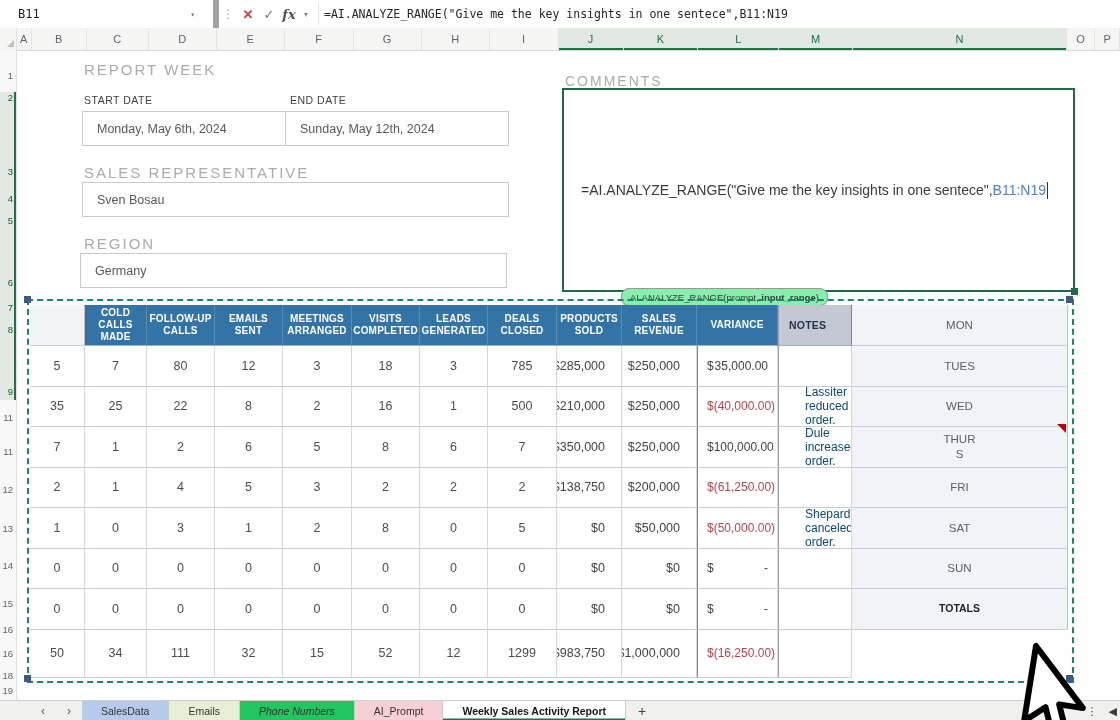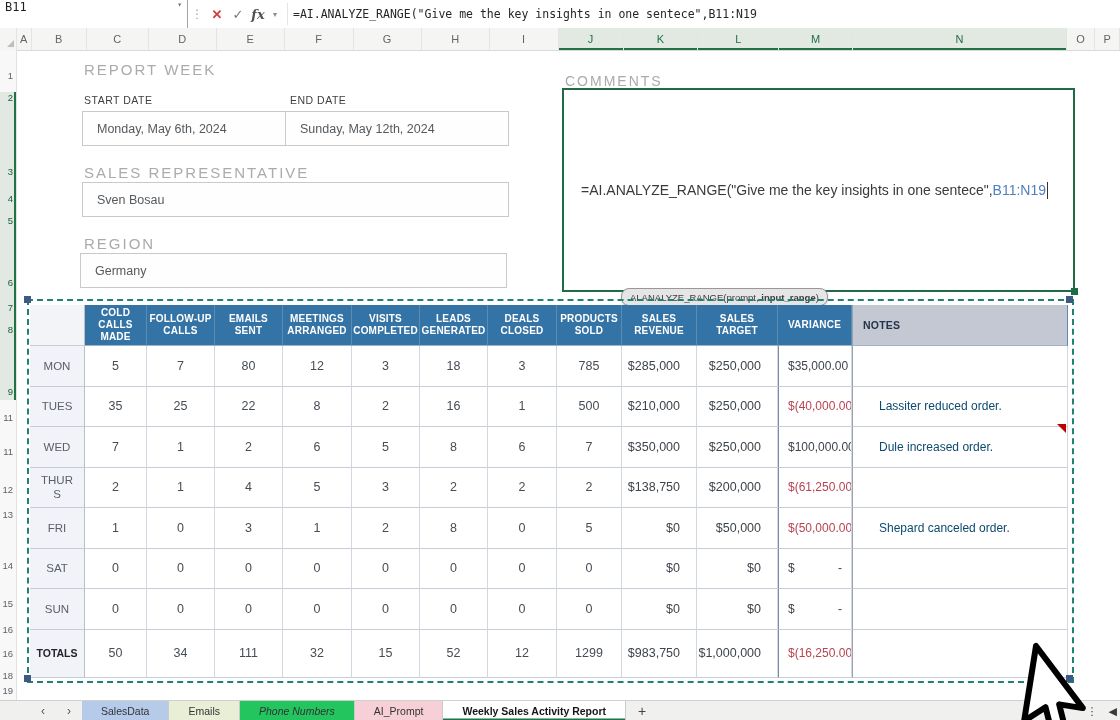--- a/index.html
+++ b/index.html
@@ -2,22 +2,22 @@
 <html><head>
 <meta charset="utf-8">
 <style>
   html,body{margin:0;padding:0}
   body{width:1120px;height:720px;overflow:hidden;position:relative;background:#fff;
        font-family:"Liberation Sans",sans-serif;}
 
   
   #fbar{position:absolute;left:0;top:0;width:1120px;height:28px;background:#fff;
         border-bottom:1px solid #e4e4e4;display:flex;align-items:stretch}
-  #namebox{width:177px;display:flex;align-items:flex-start;padding:0 5px;
-           font:12px "DejaVu Sans Mono",monospace;color:#1f1f1f;border-right:1px solid #a3a3a3}
+  #namebox{width:177px;display:flex;align-items:center;padding:0 18px;
+           font:12px "DejaVu Sans Mono",monospace;color:#1f1f1f;border-right:6px solid #a3a3a3}
   #namebox .chev{margin-left:auto;font-size:8px;color:#6f6f6f}
   .fbtn{display:flex;align-items:center;justify-content:center}
   #fb-dots{width:18px;font-size:12px;color:#a2a2a2}
   #fb-x{width:22px;color:#cd4040;font-size:13px;font-weight:bold}
   #fb-check{width:20px;color:#767676;font-size:13px}
   #fb-fx{width:20px;color:#4f4f4f;font:italic bold 13px "DejaVu Serif",serif}
   #fb-chev{width:14px;font-size:8px;color:#8a8a8a}
   #fb-div{width:1px;background:#e4e4e4;margin:3px 5px}
   #fb-formula{flex:1;display:flex;align-items:center;white-space:pre;
               font:11.5px "DejaVu Sans Mono",monospace;color:#262626}
@@ -47,21 +47,21 @@
          align-items:center;padding-left:14px;font-size:12.5px;color:#555a5e}
 
   
   #cbox{position:absolute;left:562px;top:88px;width:509px;height:200px;background:#fff;
         border:2px solid #1f6b47}
   #cbox .line{position:absolute;left:17px;top:0;height:100%;display:flex;align-items:center;
         font-size:14px;color:#3a3a3a;white-space:pre}
   #cbox .rng{color:#4f7fc0}
   #cbox .caret{display:inline-block;width:0;height:17px;border-left:1.5px solid #333;margin-left:1px}
   #cbox .handle{position:absolute;right:-5px;bottom:-5px;width:7px;height:7px;background:#1f6b47}
-  #tip{position:absolute;left:621px;top:288px;height:16px;background:#e5e5e5;border:1px solid #989898;
+  #tip{position:absolute;left:621px;top:288px;height:16px;background:#86efac;border:1px solid #989898;
        border-radius:8px;display:flex;align-items:center;padding:0 8px;font-size:9.5px;color:#3c3c3c;
        box-shadow:0 1px 2px rgba(0,0,0,.18);white-space:pre}
 
   
   #tbl{position:absolute;left:30px;top:305px;display:grid;
        grid-template-columns:55px 62px 68px 68px 69px 68px 68px 69px 65px 75px 81px 74px 216px;
        grid-template-rows:41px repeat(7,40.5px) 48.5px}
   .cell{display:flex;align-items:center;justify-content:center;
         border-right:1px solid #d3d7df;border-bottom:1px solid #c7cdd7;overflow:hidden}
   .th{background:#3473a6;color:#fff;font-weight:bold;font-size:10px;line-height:1.2;
@@ -148,21 +148,21 @@
     <span class="rn sel" style="top: 117px;">3</span>
     <span class="rn sel" style="top: 144px;">4</span>
     <span class="rn sel" style="top: 166px;">5</span>
     <span class="rn sel" style="top: 228px;">6</span>
     <span class="rn sel" style="top: 253px;">7</span>
     <span class="rn sel" style="top: 275px;">8</span>
     <span class="rn sel" style="top: 337px;">9</span>
     <span class="rn" style="top: 363px;">11</span>
     <span class="rn" style="top: 397px;">11</span>
     <span class="rn" style="top: 435px;">12</span>
-    <span class="rn" style="top: 460px;">13</span>
+    <span class="rn" style="top: 474px;">13</span>
     <span class="rn" style="top: 511px;">14</span>
     <span class="rn" style="top: 549px;">15</span>
     <span class="rn" style="top: 575px;">16</span>
     <span class="rn" style="top: 599px;">16</span>
     <span class="rn" style="top: 621px;">18</span>
     <span class="rn" style="top: 636px;">19</span>
   </div>
 
 <div class="sec-title" style="left:84px;top:61px">REPORT WEEK</div>
 <div class="fld-label" style="left:84px;top:94px">START DATE</div>
@@ -193,21 +193,20 @@
     <div class="cell th0"></div>
     <div class="cell th">COLD CALLS MADE</div>
     <div class="cell th">FOLLOW-UP CALLS</div>
     <div class="cell th">EMAILS SENT</div>
     <div class="cell th">MEETINGS ARRANGED</div>
     <div class="cell th">VISITS COMPLETED</div>
     <div class="cell th">LEADS GENERATED</div>
     <div class="cell th">DEALS CLOSED</div>
     <div class="cell th">PRODUCTS SOLD</div>
     <div class="cell th">SALES REVENUE</div>
-    <div class="cell th">SALES TARGET</div>
     <div class="cell th">VARIANCE</div>
     <div class="cell th thN">NOTES</div>
     <div class="cell cday rl row-mon">
       <span class="w">MON</span>
     </div>
     <div class="cell cnum dc rl row-mon">5</div>
     <div class="cell cnum dc rl row-mon">7</div>
     <div class="cell cnum dc rl row-mon">80</div>
     <div class="cell cnum dc rl row-mon">12</div>
     <div class="cell cnum dc rl row-mon">3</div>

